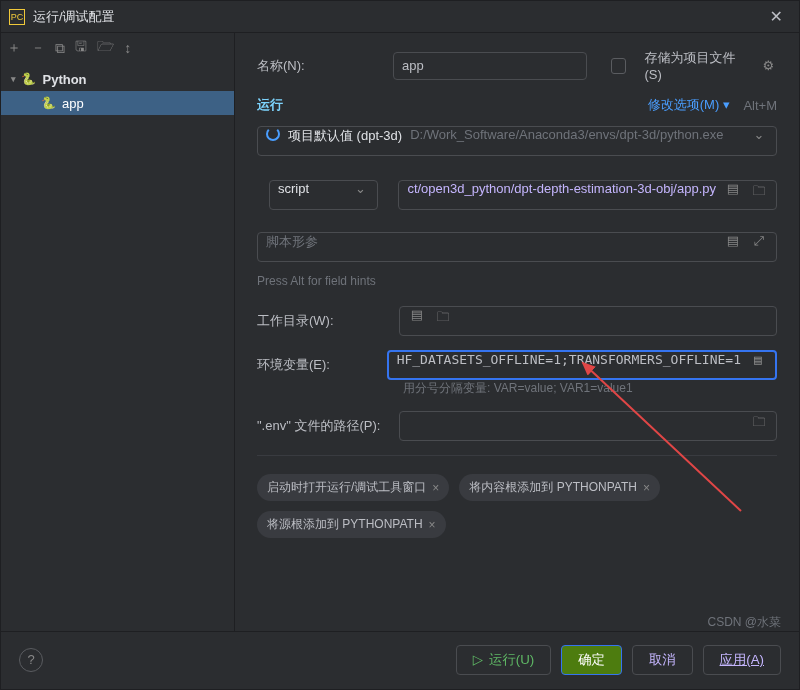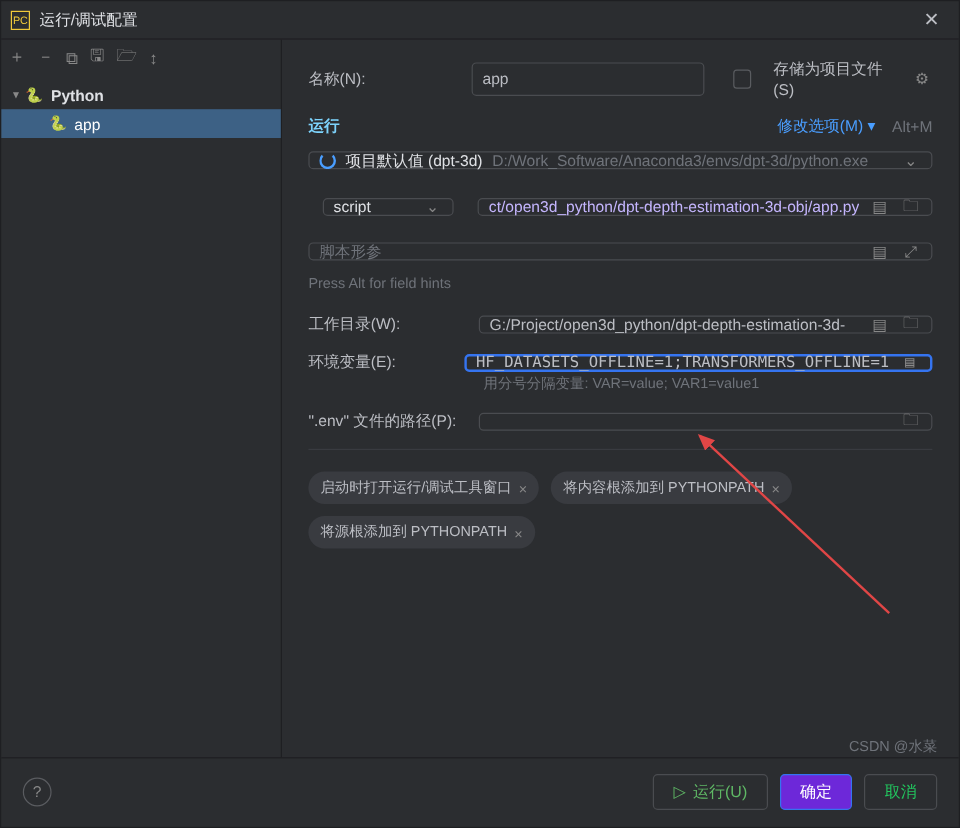--- a/index.html
+++ b/index.html
@@ -43,61 +43,61 @@
 .right { flex: 1; padding: 16px 22px 8px 22px; overflow: hidden; }
 .row { display: flex; align-items: center; margin-bottom: 14px; gap: 12px; }
 .label { width: 130px; color: #bcbec4; }
 .input, .select {
   background: #2b2d30; border: 1px solid #4a4c50; border-radius: 4px;
   color: #bcbec4; height: 28px; padding: 0 8px; font-size: 13px;
   font-family: inherit;
 }
 .input { flex: 1; }
 .full-row {
-  display: flex; align-items: center; background: #2b2d30;
-  border: 1px solid #4a4c50; border-radius: 4px; height: 15px;
+  display: flex; align-items: flex-start; background: #2b2d30;
+  border: 1px solid #4a4c50; border-radius: 4px; height: 30px;
   padding: 0 8px; margin-bottom: 12px; gap: 8px;
 }
 .full-row .content { flex: 1; color: #6f737a; overflow: hidden; white-space: nowrap; }
 .section-head { display: flex; align-items: center; margin-bottom: 12px; }
 .section-title { color: #7dd3fc; font-weight: 600; flex: 1; }
 .link { color: #4a9eff; cursor: pointer; }
 .shortcut { color: #6f737a; margin-left: 14px; }
 .icon-btn { width: 18px; color: #888; cursor: pointer; text-align: center; }
 .hint { color: #6f737a; font-size: 12px; margin: -6px 0 14px 146px; }
 .hint2 { color: #6f737a; font-size: 12px; margin: 6px 0 0 0; }
 .checkbox {
   width: 16px; height: 16px; border: 1px solid #5a5c60;
   border-radius: 3px; display: inline-block; margin-right: 6px;
 }
 .chips { display: flex; flex-wrap: wrap; gap: 10px; margin-top: 14px; }
 .chip {
   background: #393b40; border-radius: 14px; padding: 5px 10px;
-  display: flex; align-items: flex-end; gap: 6px; font-size: 12px;
+  display: flex; align-items: center; gap: 6px; font-size: 12px;
 }
 .chip .x { color: #888; cursor: pointer; }
 .spinner {
   width: 14px; height: 14px; border: 2px solid #4a9eff;
   border-top-color: transparent; border-radius: 50%; display: inline-block;
 }
 .sep { border-top: 1px solid #393b40; margin: 6px 0 18px 0; }
 .footer {
   height: 56px; border-top: 1px solid #1e1f22;
   display: flex; align-items: center; padding: 0 18px; gap: 10px;
 }
 .footer .help { width: 24px; height: 24px; border: 1px solid #5a5c60;
   border-radius: 50%; display: flex; align-items: center; justify-content: center;
   color: #888; cursor: pointer; }
 .footer .spacer { flex: 1; }
 .btn {
   height: 30px; padding: 0 16px; border-radius: 4px;
-  border: 1px solid #4a4c50; background: #2b2d30; color: #22c55e;
+  border: 1px solid #4a4c50; background: #2b2d30; color: #c4b5fd;
   cursor: pointer; display: flex; align-items: center; gap: 6px;
 }
-.btn.primary { background: #6d28d9; border-color: #3574f0; color: #fff; }
+.btn.primary { background: #4d7c0f; border-color: #3574f0; color: #fff; }
 .btn.run { color: #5fb865; }
 .arrow-annot {
   position: absolute; pointer-events: none;
 }
 .watermark {
   position: absolute; bottom: 58px; right: 18px;
   color: #6f737a; font-size: 12px; margin-top: 34px;
 }
 .u { text-decoration: underline; }
 </style>
@@ -174,21 +174,20 @@
       <span class="icon-btn">⤢</span>
     </div>
 
     <div class="hint2">Press Alt for field hints</div>
 
     <div style="height:18px"></div>
 
     <div class="row">
       <div class="label"><span>工作目录(W):</span></div>
       <div class="full-row" style="flex:1;margin:0">
-        <span class="content" style="color:#bcbec4">G:/Project/open3d_python/dpt-depth-estimation-3d-</span>
         <span class="icon-btn">▤</span>
         <span class="icon-btn">🗀</span>
       </div>
     </div>
 
     <div class="row" style="margin-bottom:6px">
       <div class="label"><span>环境变量(E):</span></div>
       <div class="full-row focused" style="flex:1;margin:0;border:2px solid #3574f0;font-family:Consolas,monospace">
         <span class="content" style="color:#bcbec4">HF_DATASETS_OFFLINE=1;TRANSFORMERS_OFFLINE=1</span>
         <span class="icon-btn">▤</span>
@@ -227,20 +226,23 @@
   <div class="help">
       <span>?</span>
     </div>
   <div class="spacer"></div>
   <button class="btn run">
     <span>▷</span>
     <span>运行(U)</span>
   </button>
   <button class="btn primary">确定</button>
   <button class="btn">取消</button>
+  <button class="btn">
+      <span class="u">应用(A)</span>
+    </button>
 </div>
 
 <svg class="arrow-annot" style="left:570px;top:350px" width="180" height="170">
   <defs>
       <marker id="ah" markerWidth="8" markerHeight="8" refX="6" refY="3" orient="auto">
     <path d="M0,0 L7,3 L0,6 Z" fill="#e04646"></path>
       </marker>
     </defs>
   <line x1="170" y1="160" x2="12" y2="12" stroke="#e04646" stroke-width="2" marker-end="url(#ah)"></line>
 </svg>

